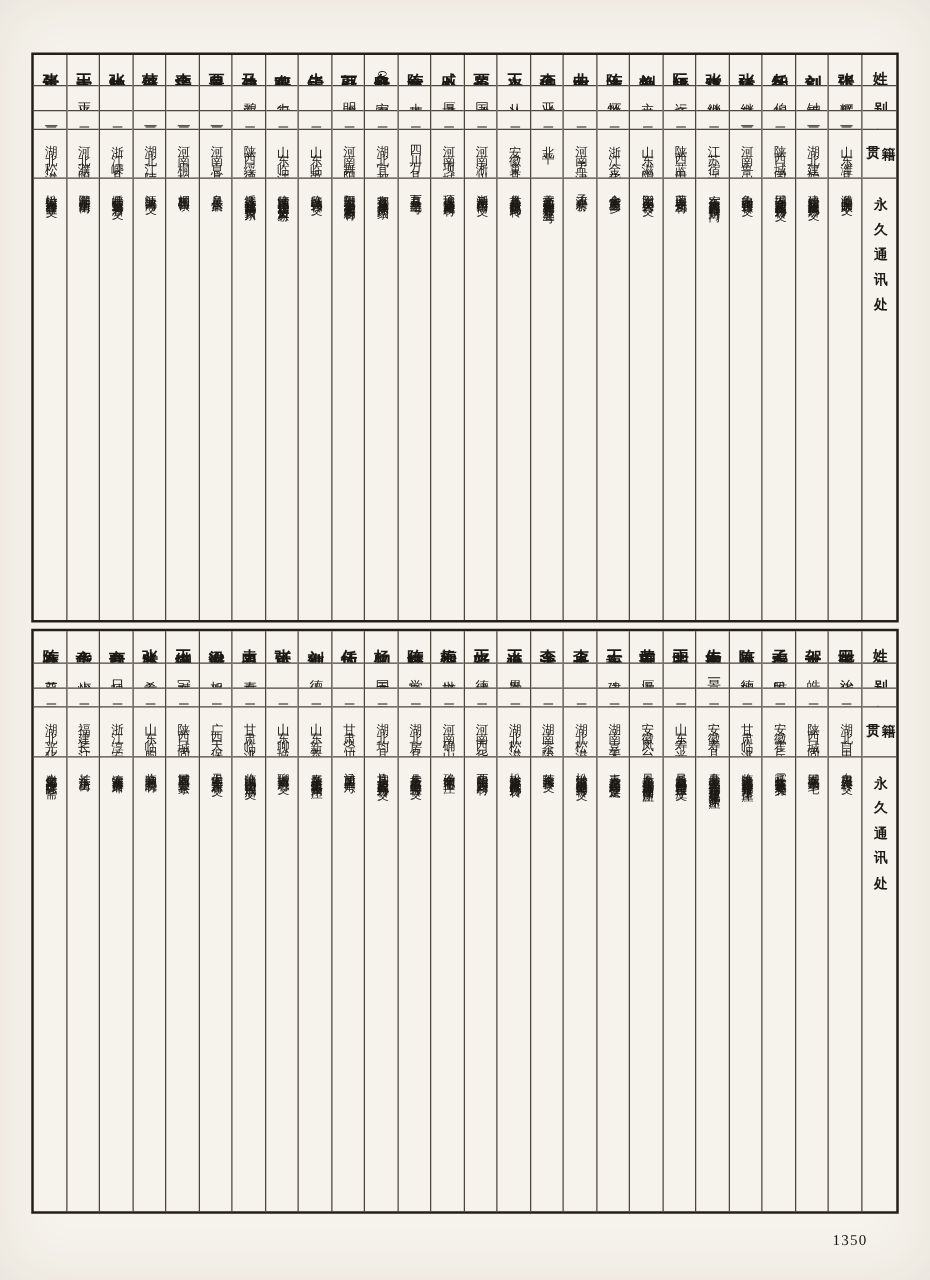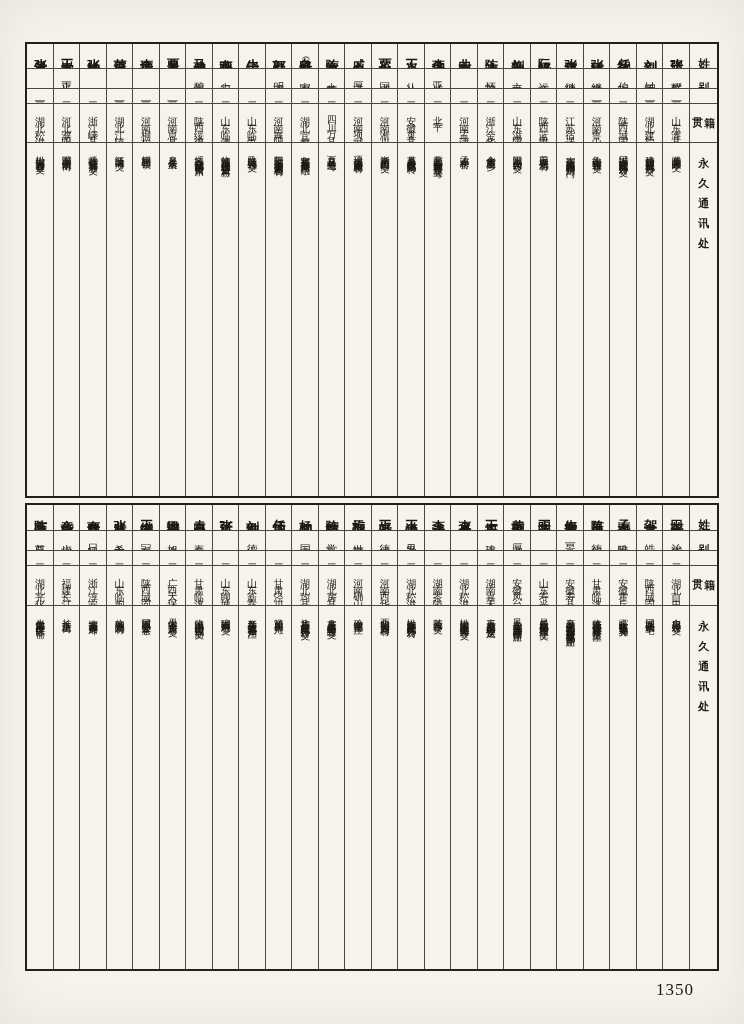--- a/index.html
+++ b/index.html
@@ -27,21 +27,21 @@
   .row-age .vtext{font-size:11px;letter-spacing:2px}
   .row-native .vtext{font-size:10px;letter-spacing:7px}
   .row-addr .vtext{font-size:9.5px;letter-spacing:1px;height:100%}
   .header-col .vtext{font-weight:bold}
   .header-col .row-name .vtext{font-size:12px;letter-spacing:7px}
   .header-col .row-alias .vtext{font-size:11px;letter-spacing:6px}
   .header-col .row-age .vtext{font-size:11px;letter-spacing:3px}
   .header-col .row-native .vtext{font-size:11px;letter-spacing:28px}
   .header-col .row-addr .vtext{font-size:11px;letter-spacing:20px}
   .note-mark{font-size:8px;letter-spacing:0}
-  .page-number{position:absolute;right:50px;bottom:24px;font-size:17px;letter-spacing:1px}
+  .page-number{position:absolute;right:50px;bottom:24px;font-size:12px;letter-spacing:1px}
 </style>
 </head>
 <body>
 
 <div class="page">
   <div class="tables">
     <section class="reg-table top">
         <div class="col header-col">
           <div class="cell row-name">
             <span class="vtext">姓名</span>

